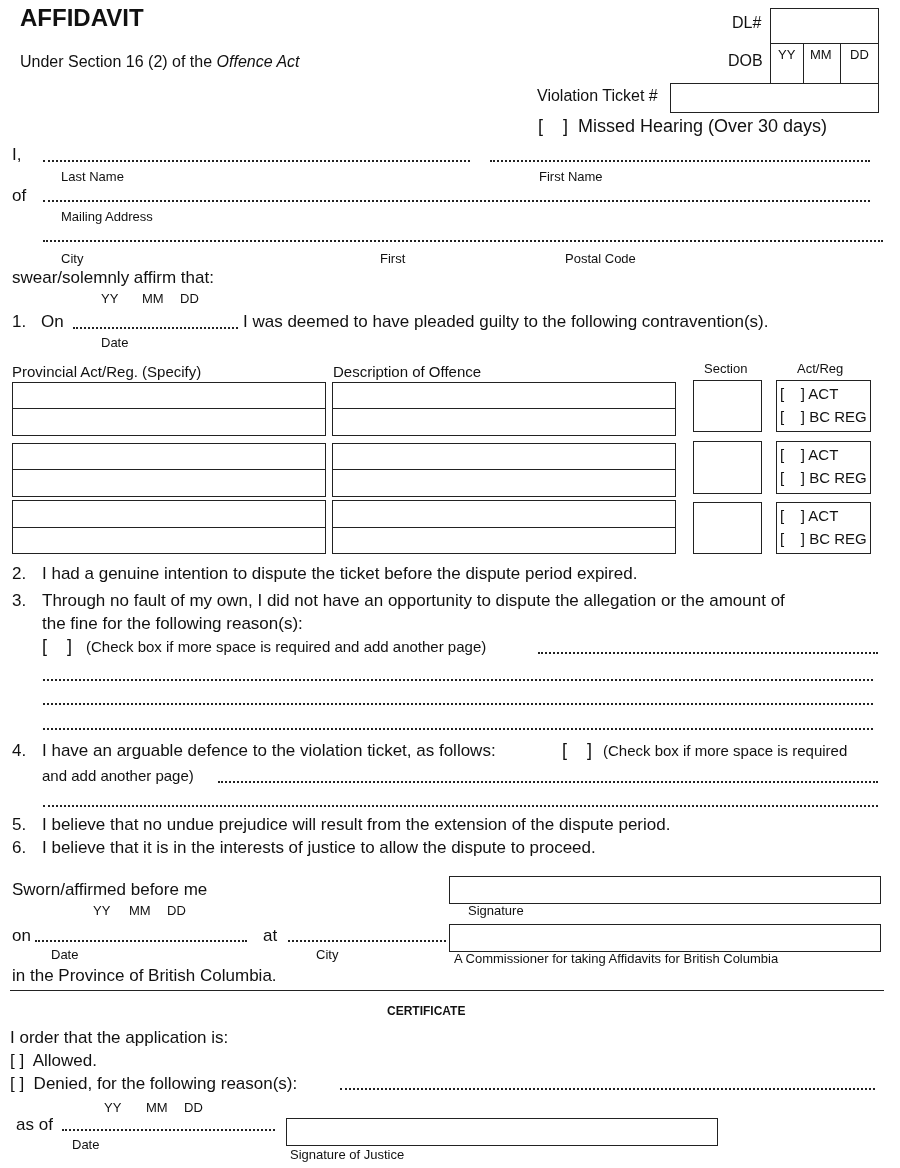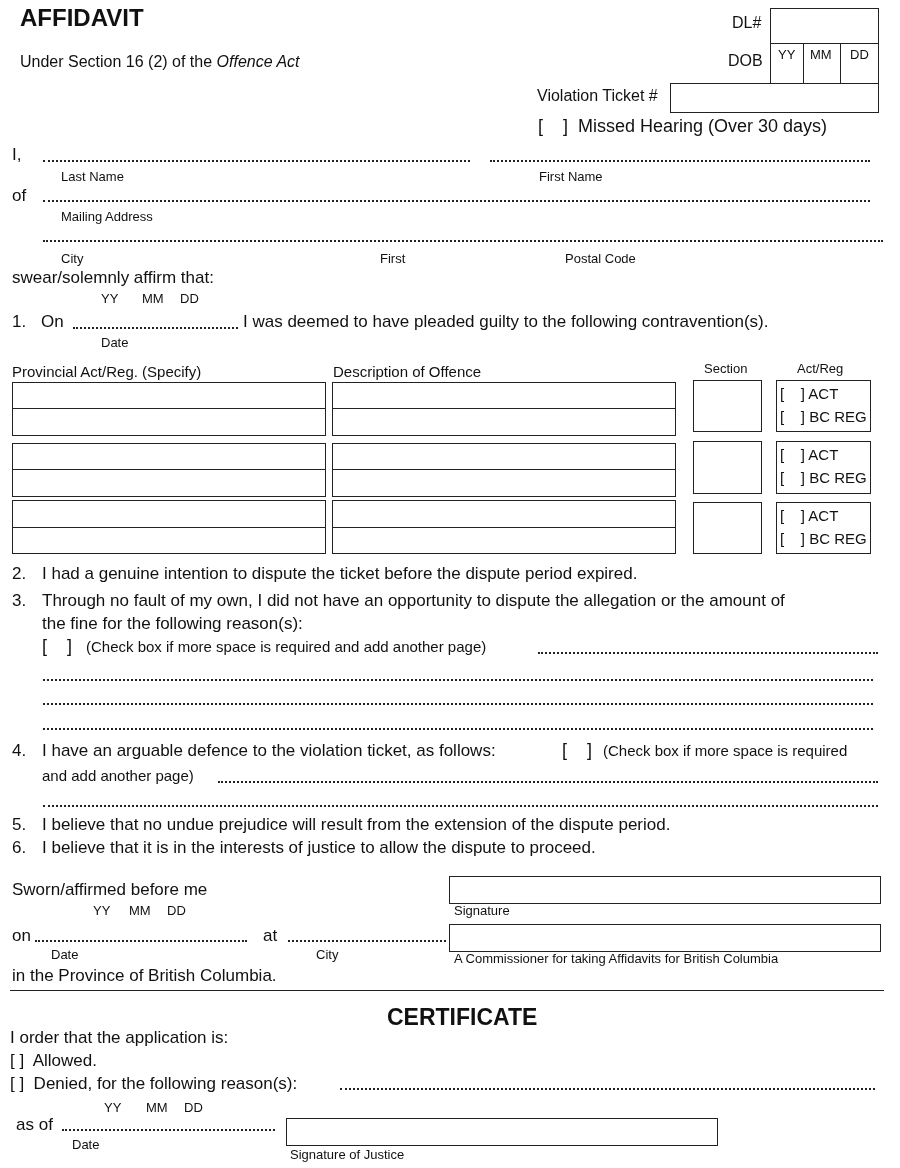--- a/index.html
+++ b/index.html
@@ -142,27 +142,27 @@
 <div class="a t13" style="left:167px;top:903px;">DD</div>
 <div class="a t17" style="left:12px;top:926px;">on</div>
 <div class="dots" style="left:35px;top:940px;width:212px;"></div>
 <div class="a t17" style="left:263px;top:926px;">at</div>
 <div class="dots" style="left:288px;top:940px;width:158px;"></div>
 <div class="a t13" style="left:51px;top:947px;">Date</div>
 <div class="a t13" style="left:316px;top:947px;">City</div>
 <div class="a t17" style="left:12px;top:966px;">in the Province of British Columbia.</div>
 
 <div class="box" style="left:449px;top:876px;width:432px;height:28px;"></div>
-<div class="a t13" style="left:454px;top:903px;">Signature</div>
+<div class="a t13" style="left:468px;top:903px;">Signature</div>
 <div class="box" style="left:449px;top:924px;width:432px;height:28px;"></div>
 <div class="a t13" style="left:454px;top:951px;">A Commissioner for taking Affidavits for British Columbia</div>
 
 <div class="hr" style="left:10px;top:990px;width:874px;"></div>
 
-<div class="a" style="left:387px;top:1004px;font-size:23px;font-weight:bold;text-align:center;">CERTIFICATE</div>
+<div class="a" style="left:387px;top:1004px;font-size:12px;font-weight:bold;text-align:center;">CERTIFICATE</div>
 <div class="a t17" style="left:10px;top:1028px;">I order that the application is:</div>
 <div class="a t17" style="left:10px;top:1051px;white-space:pre;">[ ]  Allowed.</div>
 <div class="a t17" style="left:10px;top:1074px;white-space:pre;">[ ]  Denied, for the following reason(s):</div>
 <div class="dots" style="left:340px;top:1088px;width:535px;"></div>
 
 <div class="a t13" style="left:104px;top:1100px;">YY</div>
 <div class="a t13" style="left:146px;top:1100px;">MM</div>
 <div class="a t13" style="left:184px;top:1100px;">DD</div>
 <div class="a t17" style="left:16px;top:1115px;">as of</div>
 <div class="dots" style="left:62px;top:1129px;width:213px;"></div>

